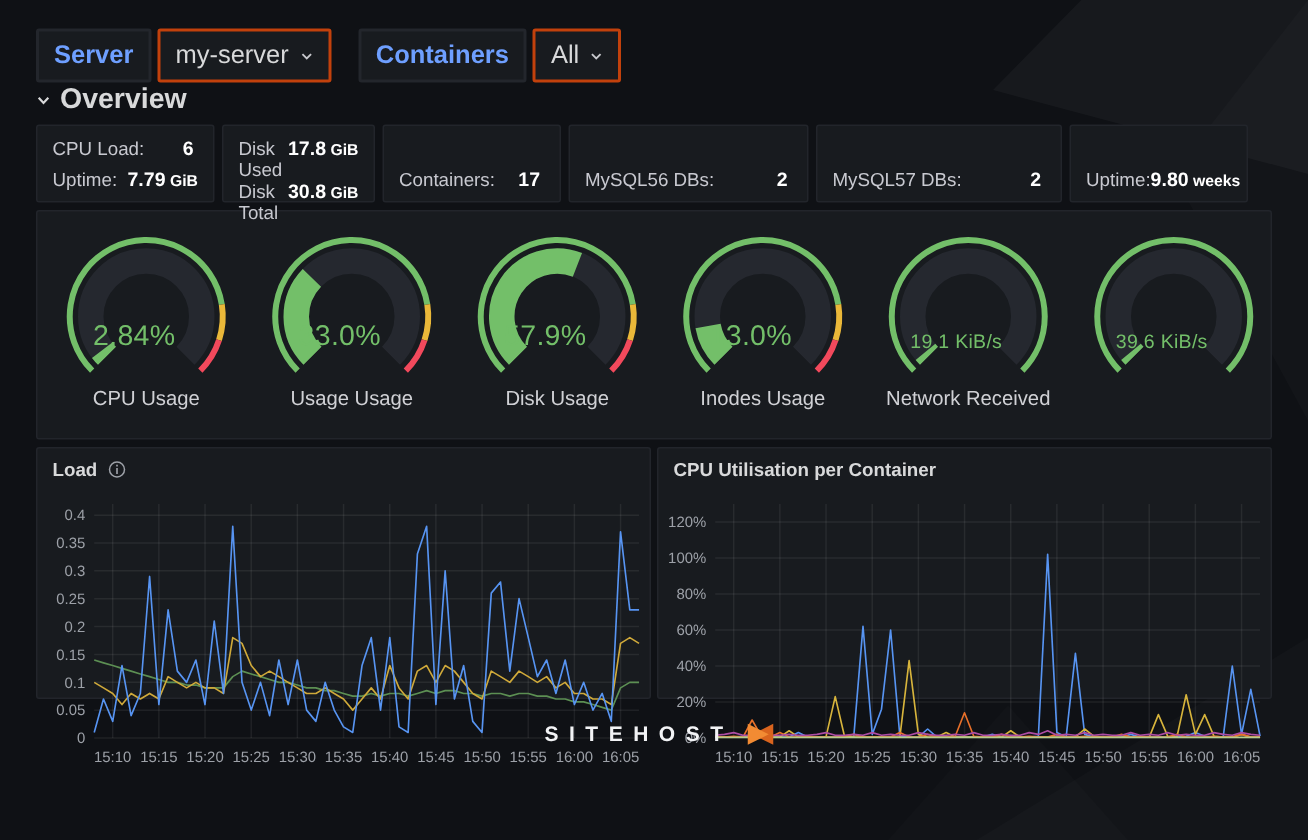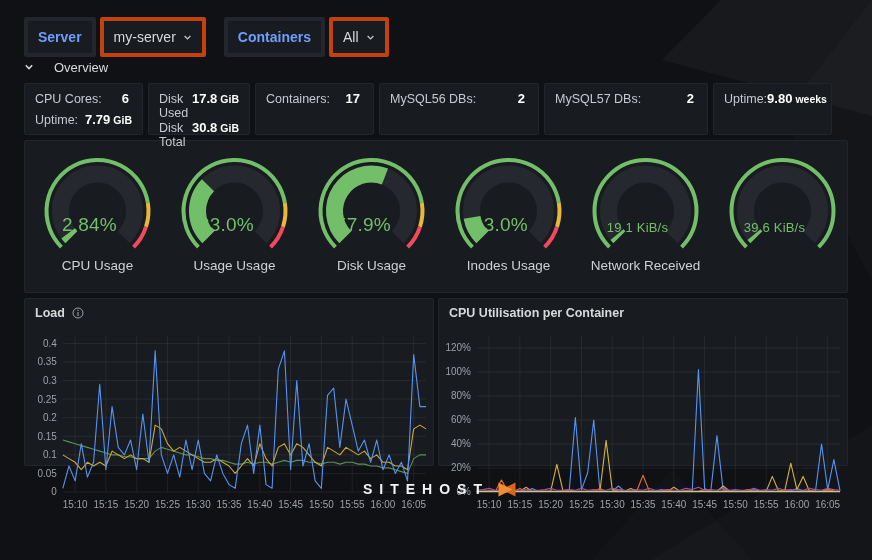--- a/index.html
+++ b/index.html
@@ -17,36 +17,36 @@
   .bgC { bottom:0; right:0; width:260px; height:150px; background:rgba(255,255,255,0.02);
          clip-path:polygon(100% 100%, 15% 100%, 100% 10%); }
   .bgD { bottom:0; right:120px; width:160px; height:90px; background:rgba(255,255,255,0.015);
          clip-path:polygon(0 100%, 100% 100%, 50% 0); }
 
   .content { position:relative; padding:0 24px; }
 
   
   .topbar { display:flex; align-items:center; margin-top:24px; height:26px; }
   .chip { height:26px; display:inline-flex; align-items:center; gap:7px; padding:16px 10px;
-          background:#181b1f; border:4px solid #c2410c; border-radius:2px; font-size:14px; }
+          background:#181b1f; border:2px solid #c2410c; border-radius:2px; font-size:17px; }
   .chip.lbl { color:#6e9fff; font-weight:600; border-color:#23262c; }
   .chip.val { color:#d8d9da; font-weight:500; cursor:pointer; }
   .gap-s { width:4px; } .gap-m { width:18px; }
 
   
-  .section-header { display:flex; align-items:center; gap:20px; margin-top:9px; height:16px;
-                    font-size:13px; font-weight:400; color:#d8d9da; cursor:pointer; width:fit-content; }
+  .section-header { display:flex; align-items:center; gap:6px; margin-top:9px; height:16px;
+                    font-size:19px; font-weight:700; color:#d8d9da; cursor:pointer; width:fit-content; }
 
   
   .panel { background:#181b1f; border:1px solid #22252b; border-radius:2px; }
 
   
   .stats-row { display:flex; gap:5px; margin-top:8px; }
   .stat-panel { height:52px; padding:7px 10px; display:flex; flex-direction:column; justify-content:space-between; }
-  .stat-panel.center { justify-content:flex-start; }
+  .stat-panel.center { justify-content:flex-end; }
   .sp1{width:119px}.sp2{width:102px}.sp3{width:119px}.sp4{width:160px}.sp5{width:164px}.sp6{width:119px}
   .stat-row { display:flex; justify-content:space-between; align-items:baseline; }
   .stat-label { font-size:12.5px; color:#c8c9d0; }
   .stat-value { font-size:13px; font-weight:700; color:#ffffff; white-space:nowrap; }
   .stat-unit { font-size:10.5px; font-weight:700; color:#ffffff; margin-left:3px; }
 
   
   .gauge-panel { margin-top:5px; height:153px; display:flex; padding:10px 4px 6px 4px; }
   .gauge { flex:1; position:relative; text-align:center; }
   .gauge svg { display:block; margin:0 auto; }
@@ -106,21 +106,21 @@
     <div class="section-header">
       <svg width="10" height="10" viewBox="0 0 10 10">
           <path d="M1.8 3.2 L5 6.6 L8.2 3.2" stroke="#d8d9da" stroke-width="1.5" fill="none"></path>
         </svg>
       <span>Overview</span>
     </div>
 
     <div class="stats-row">
       <div class="panel stat-panel sp1">
         <div class="stat-row">
-          <span class="stat-label">CPU Cores:</span>
+          <span class="stat-label">CPU Load:</span>
           <span class="stat-value"><span>6</span><span class="stat-unit"></span></span>
         </div>
         <div class="stat-row">
           <span class="stat-label">Uptime:</span>
           <span class="stat-value"><span>7.79</span><span class="stat-unit">GiB</span></span>
         </div>
       </div>
       <div class="panel stat-panel sp2">
         <div class="stat-row">
           <span class="stat-label">Disk Used</span>

